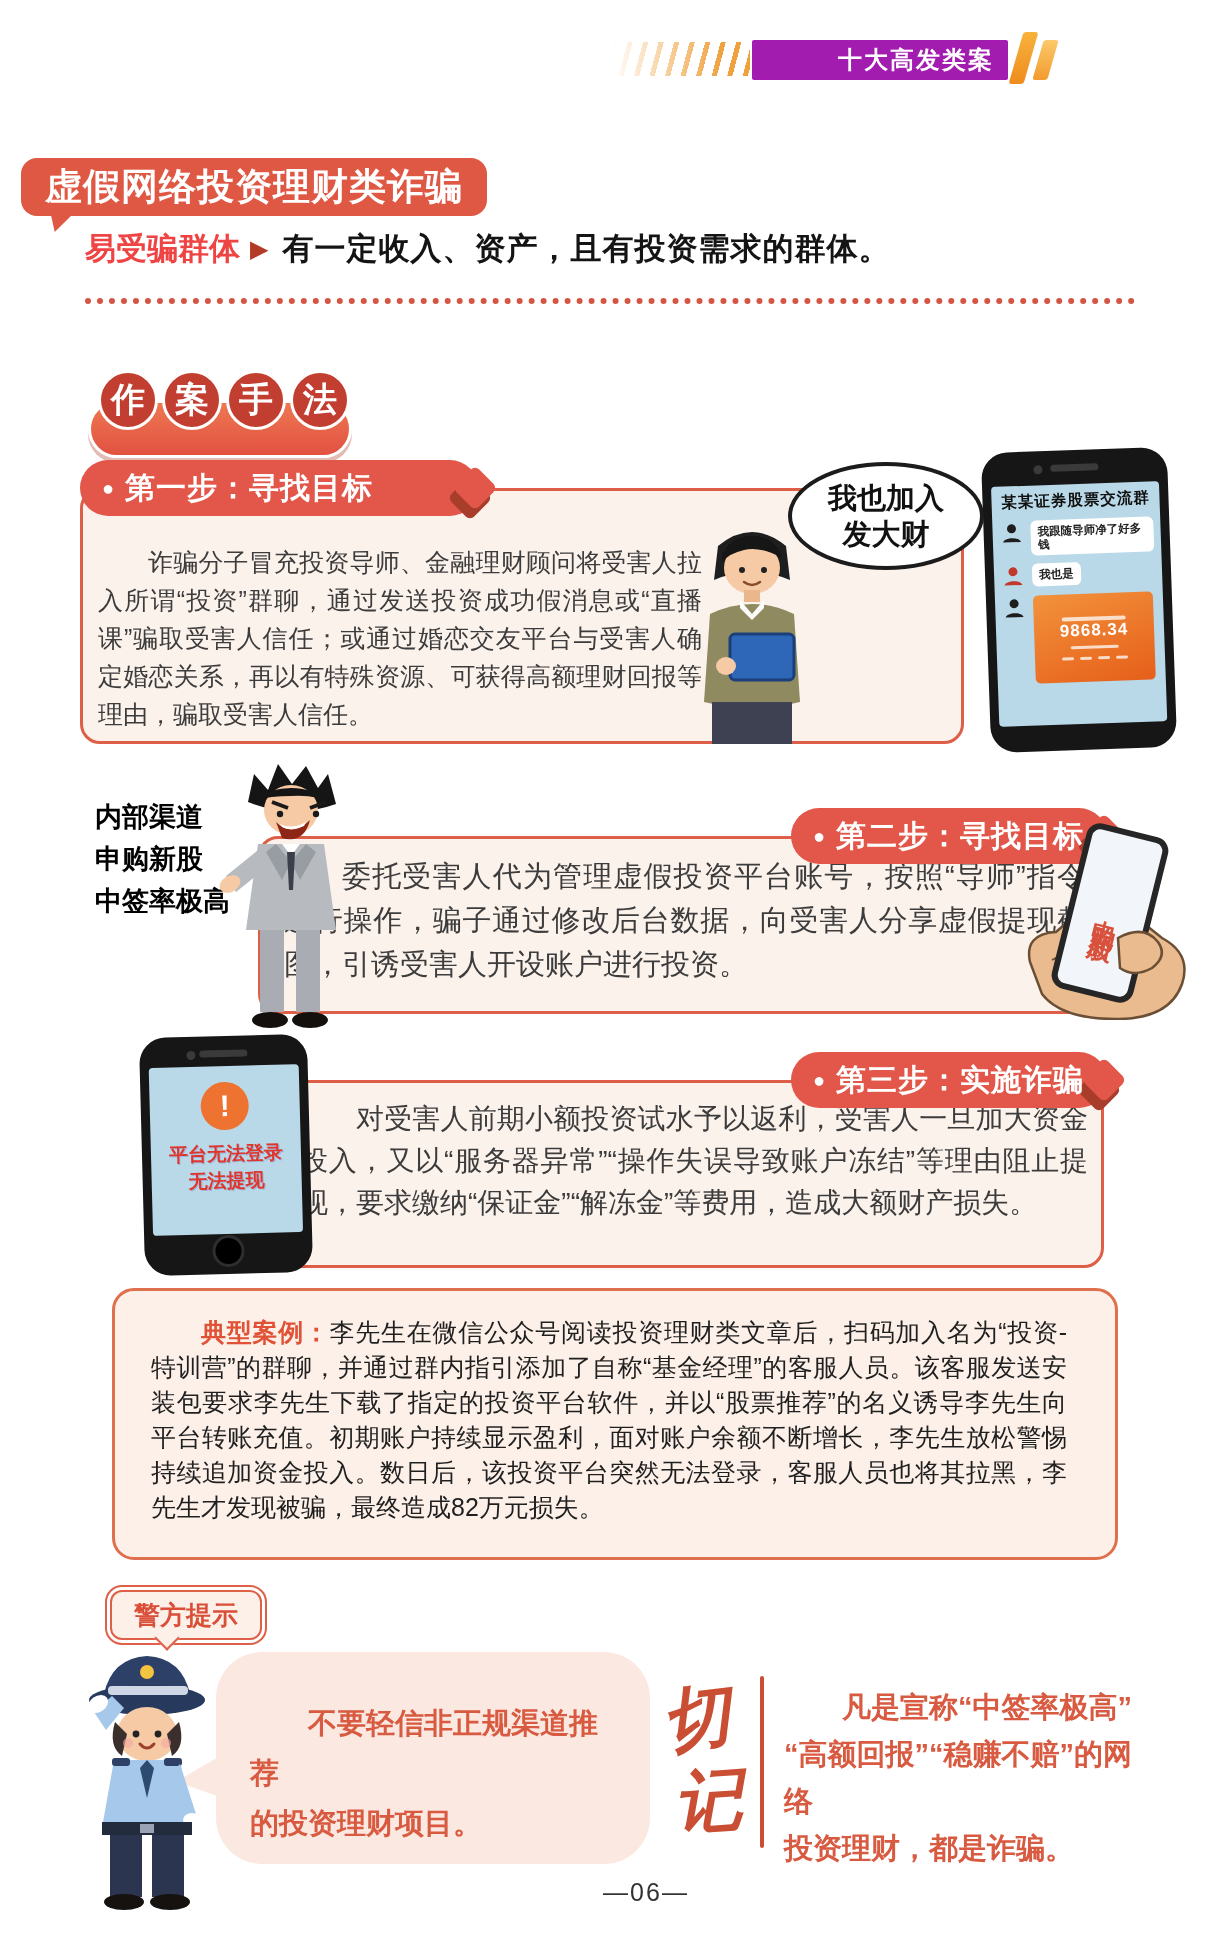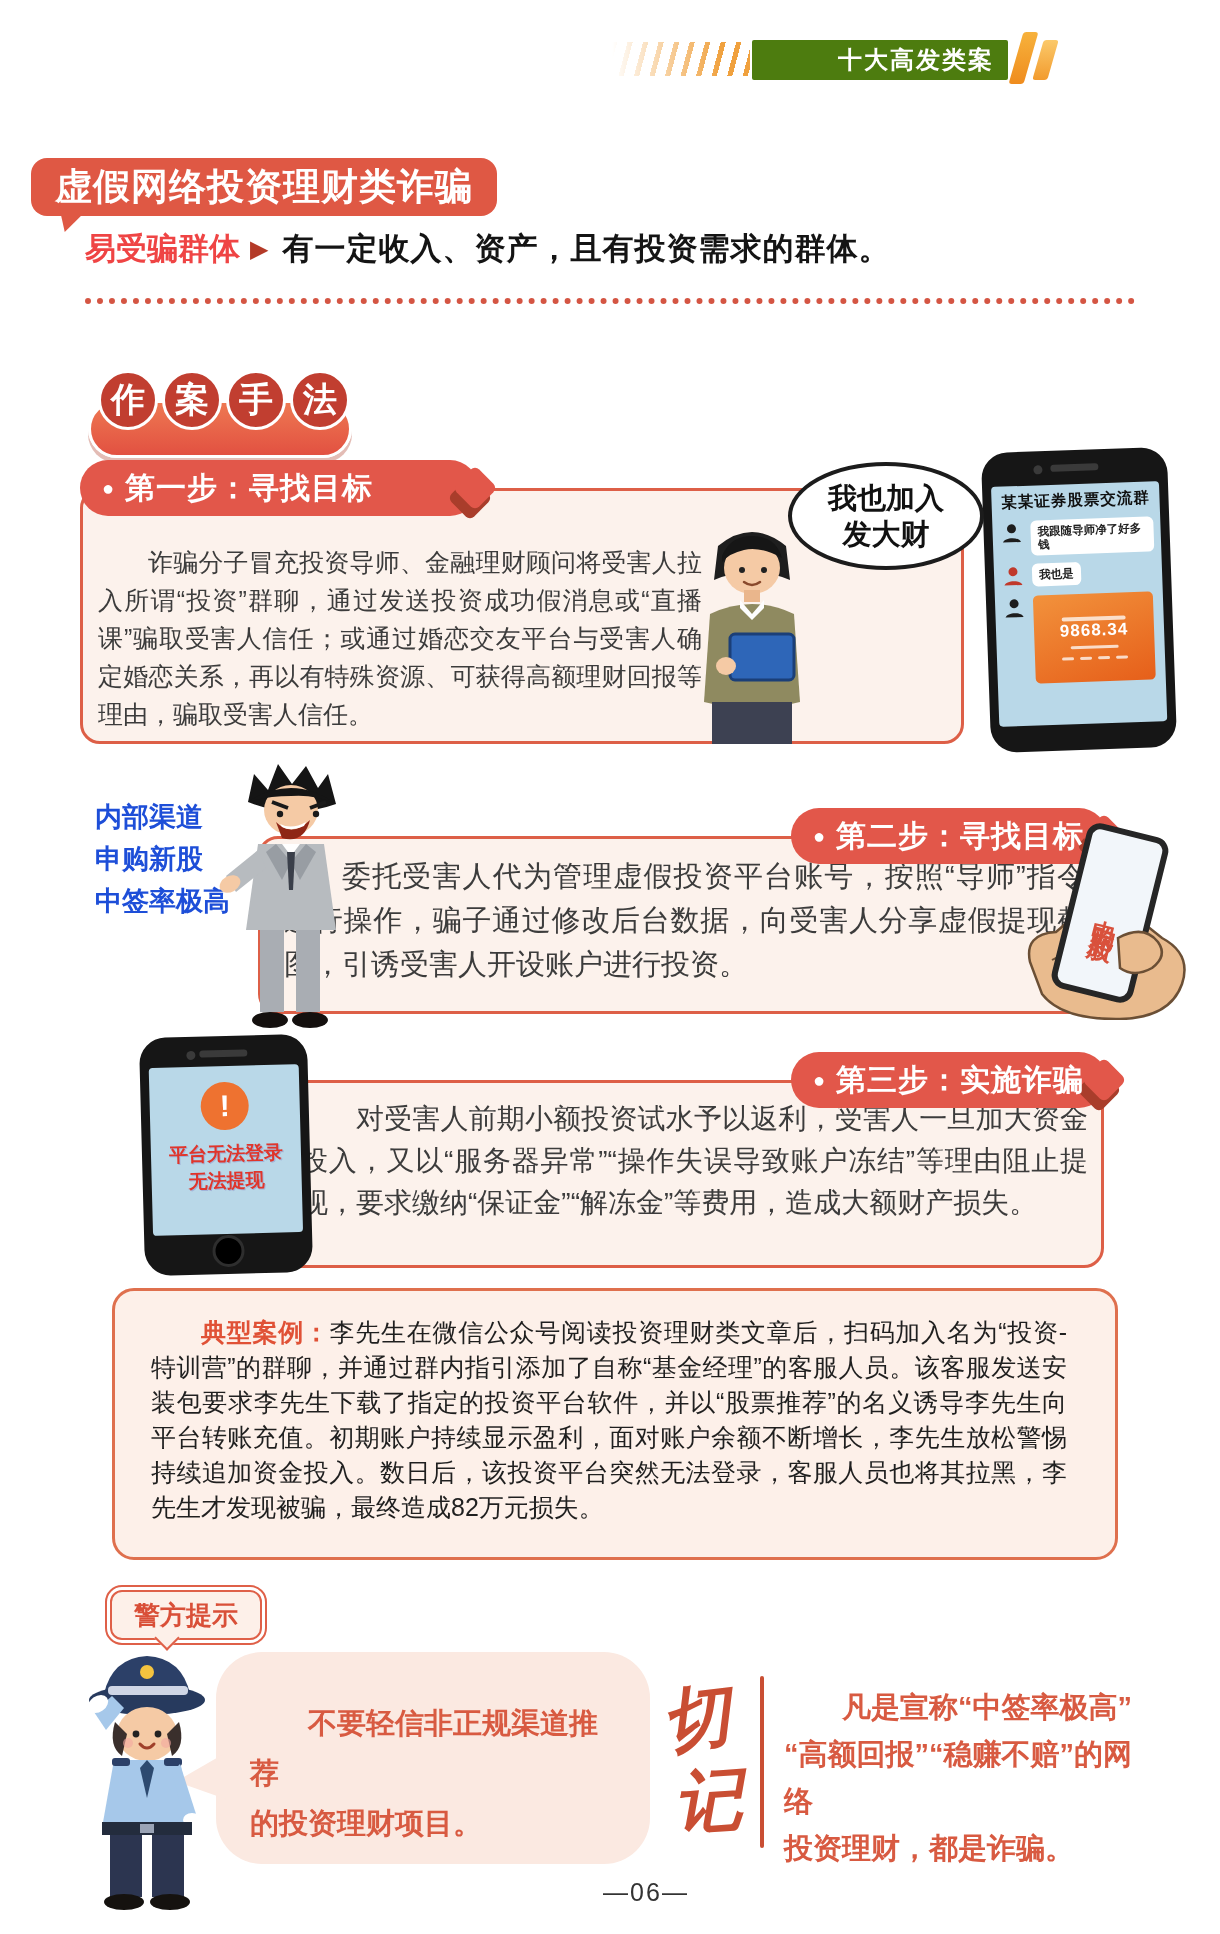--- a/index.html
+++ b/index.html
@@ -5,29 +5,29 @@
   html,body{margin:0;padding:0;background:#ffffff;}
   .page{position:relative;width:1220px;height:1934px;background:#fff;overflow:hidden;
         font-family:"Liberation Sans","DejaVu Sans",sans-serif;color:#222;}
   .abs{position:absolute;}
 
   
   .hdr-stripes{left:612px;top:42px;width:138px;height:34px;
     background:repeating-linear-gradient(105deg,#f0a13e 0 5px,transparent 5px 15px);
     -webkit-mask-image:linear-gradient(to left,#000 20%,transparent 100%);
     mask-image:linear-gradient(to left,#000 20%,transparent 100%);}
-  .hdr-banner{left:752px;top:40px;width:256px;height:40px;background:#4d7c0f;border-radius:2px;
+  .hdr-banner{left:752px;top:40px;width:256px;height:40px;background:#a21caf;border-radius:2px;
     color:#fff;font-size:24px;font-weight:bold;display:flex;align-items:center;justify-content:flex-end;
     padding-right:14px;letter-spacing:2px;box-sizing:border-box;}
   .chev{top:32px;width:15px;height:52px;background:linear-gradient(180deg,#f7b23c,#ef8c1e);transform:skewX(-16deg);border-radius:3px;}
   .chev.c1{left:1016px;}
   .chev.c2{left:1038px;top:40px;height:40px;background:linear-gradient(180deg,#fbc96a,#f29b2e);}
 
   
-  .title-bubble{left:31px;top:158px;width:466px;height:58px;background:#df5844;border-radius:16px;
+  .title-bubble{left:21px;top:158px;width:466px;height:58px;background:#df5844;border-radius:16px;
     color:#fff;font-size:37px;font-weight:bold;display:flex;align-items:center;justify-content:center;letter-spacing:1px;}
   .title-bubble::after{content:"";position:absolute;left:28px;bottom:-16px;width:32px;height:26px;
     background:#df5844;clip-path:polygon(0 0,100% 0,18% 100%);}
 
   .aud-row{left:85px;top:228px;display:flex;align-items:center;font-size:31px;font-weight:bold;}
   .aud-label{color:#ef4444;}
   .aud-arrow{color:#b43a28;font-size:24px;margin:0 14px 0 10px;}
   .aud-text{color:#141414;letter-spacing:1px;}
   .dotted{left:85px;top:298px;width:1050px;border-top:6px dotted #d0432f;opacity:.9;}
 
@@ -90,21 +90,21 @@
   .home-btn{position:absolute;bottom:7px;left:50%;transform:translateX(-50%);width:26px;height:26px;border-radius:50%;
     background:#000;border:3px solid #2e2e2e;}
 
   
   .hand-wrap{left:1022px;top:842px;width:182px;height:178px;z-index:7;}
   .phone2{position:absolute;left:46px;top:-14px;width:84px;height:170px;background:#f2f6fa;border:6px solid #262626;
     border-radius:14px;transform:rotate(14deg);box-sizing:border-box;display:flex;align-items:center;justify-content:center;}
   .phone2-text{writing-mode:vertical-rl;font-size:25px;font-weight:bold;color:#d9513c;letter-spacing:6px;}
 
   
-  .pitch{left:95px;top:796px;font-size:27px;font-weight:bold;color:#1d4ed8;line-height:42px;}
+  .pitch{left:95px;top:796px;font-size:27px;font-weight:bold;color:#000000;line-height:42px;}
 
   
   .case-box{left:112px;top:1288px;width:1006px;height:272px;border:3px solid #df704e;border-radius:22px;background:#fdf0e9;box-sizing:border-box;}
   .case-p{margin:0;padding:24px 48px 0 36px;font-size:25px;line-height:35px;color:#1f1f1f;text-align:justify;text-indent:2em;}
   .case-label{color:#e05136;font-weight:bold;}
 
   
   .tip-badge{left:110px;top:1590px;width:152px;height:50px;background:#fdf0e9;border:2px solid #df6048;outline:2px solid #df6048;outline-offset:3px;
     border-radius:12px;display:flex;align-items:center;justify-content:center;color:#d94f38;font-size:26px;font-weight:bold;box-sizing:border-box;z-index:3;}
   .tip-tail{position:absolute;left:46px;bottom:-9px;width:16px;height:16px;background:#fdf0e9;

